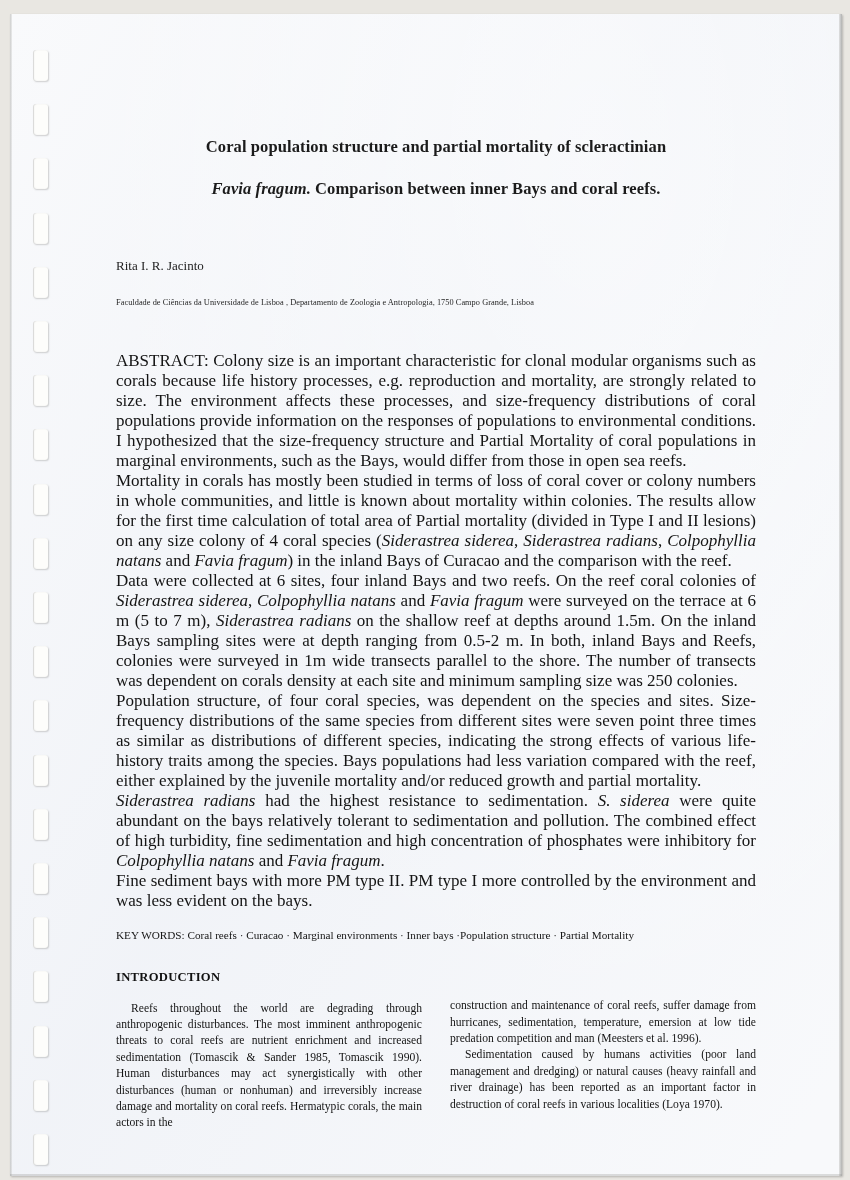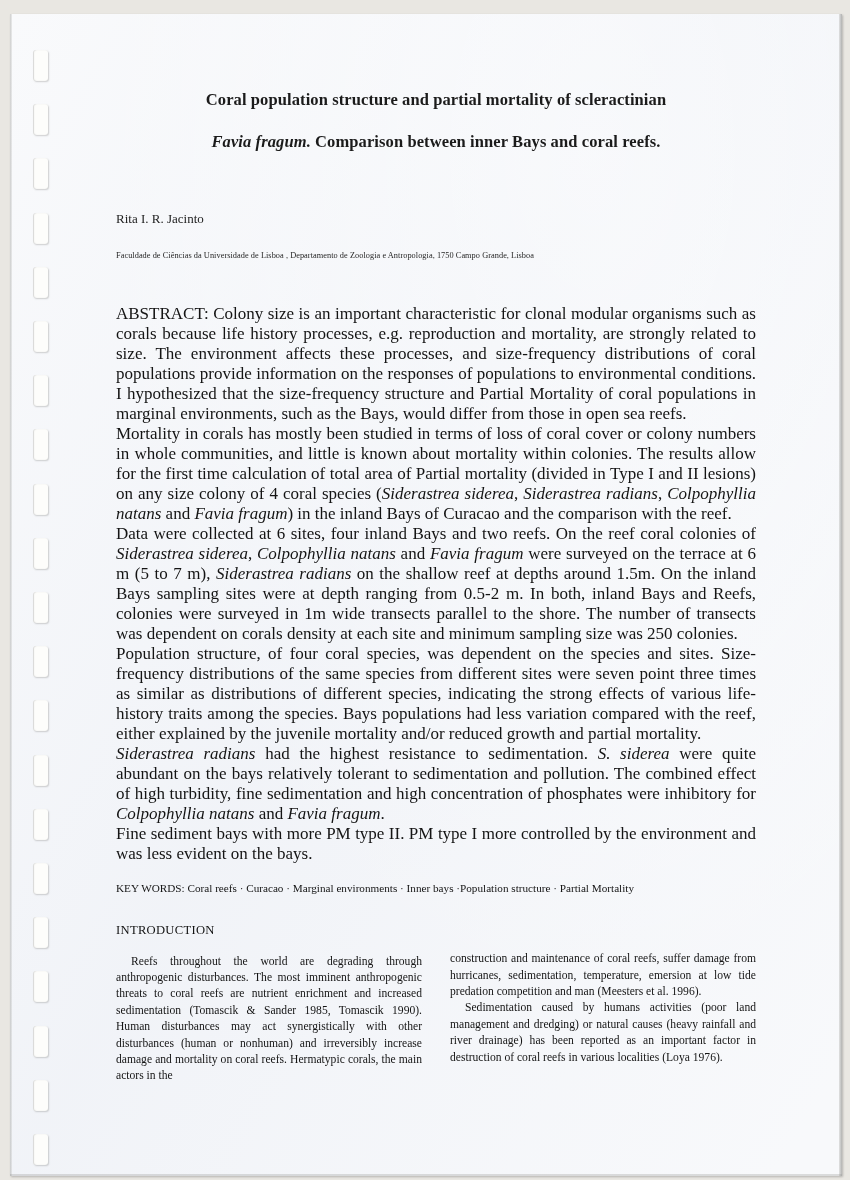--- a/index.html
+++ b/index.html
@@ -86,21 +86,21 @@
 
   
   #document-body {
     position: absolute;
     left: 106px;
     top: 0;
     width: 640px;
     height: 100%;
   }
 
-  #title-block { padding-top: 65px; }
+  #title-block { padding-top: 112px; }
 
   .doc-title-line {
     text-align: center;
     font-size: 16.5px;
     font-weight: bold;
     line-height: 42px;
     letter-spacing: 0.1px;
     color: #1b1b1b;
   }
   .doc-title-line i { font-style: italic; }
@@ -141,21 +141,21 @@
   
   #intro-section {
     margin-top: 26px;
     display: flex;
     gap: 28px;
   }
   .intro-column { width: 306px; }
 
   #intro-heading {
     font-size: 12.6px;
-    font-weight: normal;
+    font-weight: bold;
     letter-spacing: 0.3px;
     margin-bottom: 16px;
     color: #111;
   }
   .col-spacer { height: 28.6px; }
 
   .intro-para {
     font-size: 11.6px;
     line-height: 16.4px;
     text-align: justify;
@@ -221,18 +221,18 @@
     <div id="keywords-block">KEY WORDS: Coral reefs · Curacao · Marginal environments · Inner bays ·Population structure · Partial Mortality</div>
 
     <div id="intro-section">
       <div class="intro-column">
         <div id="intro-heading">INTRODUCTION</div>
         <p class="intro-para">Reefs throughout the world are degrading through anthropogenic disturbances. The most imminent anthropogenic threats to coral reefs are nutrient enrichment and increased sedimentation (Tomascik &amp; Sander 1985, Tomascik 1990). Human disturbances may act synergistically with other disturbances (human or nonhuman) and irreversibly increase damage and mortality on coral reefs. Hermatypic corals, the main actors in the</p>
       </div>
       <div class="intro-column">
         <div class="col-spacer"></div>
         <p class="intro-para" style="text-indent:0">construction and maintenance of coral reefs, suffer damage from hurricanes, sedimentation, temperature, emersion at low tide predation competition and man (Meesters et al. 1996).</p>
-        <p class="intro-para">Sedimentation caused by humans activities (poor land management and dredging) or natural causes (heavy rainfall and river drainage) has been reported as an important factor in destruction of coral reefs in various localities (Loya 1976).</p>
+        <p class="intro-para">Sedimentation caused by humans activities (poor land management and dredging) or natural causes (heavy rainfall and river drainage) has been reported as an important factor in destruction of coral reefs in various localities (Loya 1970).</p>
       </div>
     </div>
 
   </div>
 </div>
 
 </body></html>

